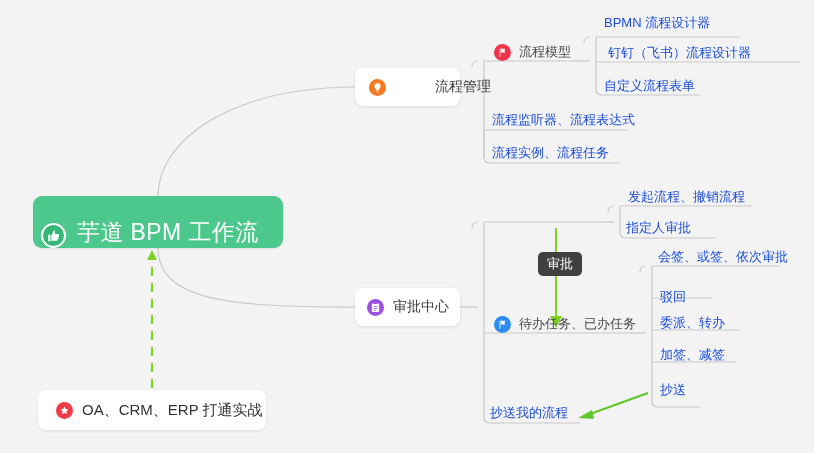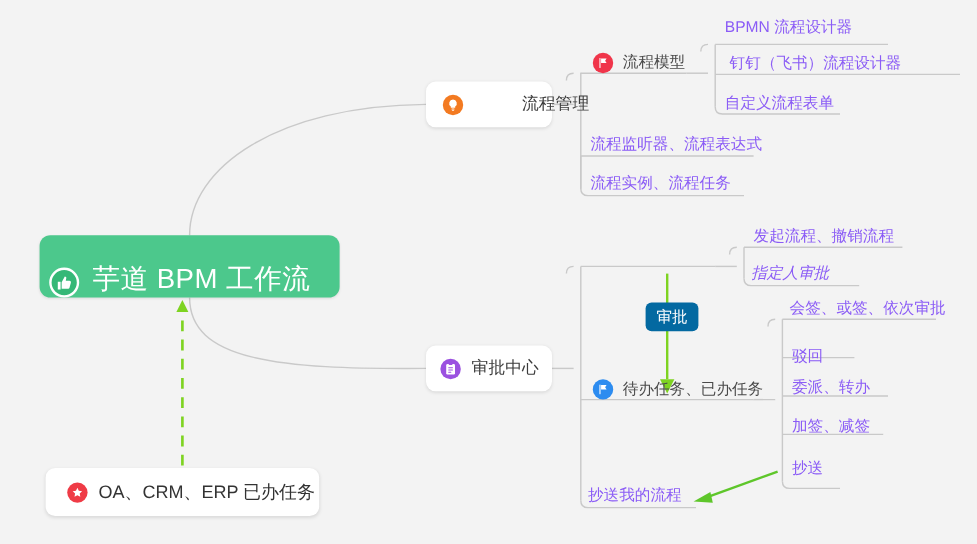--- a/index.html
+++ b/index.html
@@ -91,39 +91,39 @@
   }
   .card-proc { left: 355px; top: 68px;  width: 105px; height: 38px; padding-left: 14px; gap: 40px; }
   .card-appr { left: 355px; top: 288px; width: 105px; height: 38px; padding-left: 12px; }
   .card-oa   { left: 38px;  top: 390px; width: 228px; height: 40px; padding-left: 18px; }
   .card-oa .clabel { font-size: 15px; color: #333333; }
 
   
   .leaf {
     position: absolute;
     font-size: 13px;
-    color: #8b5cf6;
+    color: #1d4ed8;
     white-space: nowrap;
     line-height: 17px;
   }
   .leaf-ic {
     position: absolute;
     display: flex;
     align-items: center;
     font-size: 13px;
     color: #4a4a4a;
     white-space: nowrap;
   }
   .leaf-ic .ltext { margin-left: 8px; }
 
   
   .badge {
     position: absolute;
     left: 538px; top: 252px;
-    background: #0369a1;
+    background: #404040;
     border-radius: 5px;
     padding: 4px 9px;
     color: #ffffff;
     font-size: 13px;
     line-height: 16px;
     white-space: nowrap;
   }
 </style>
 </head>
 <body>
@@ -254,36 +254,36 @@
         <path d="M8.5 4h10l-2.6 4 2.6 4h-10z"></path>
       </svg>
     </span>
     <span class="ltext">待办任务、已办任务</span>
   </div>
 
   <div class="leaf" style="left:490px; top:404px;">抄送我的流程</div>
 
   <div class="leaf" style="left:628px; top:188px;">发起流程、撤销流程</div>
 
-  <div class="leaf" style="left:626px; top:219px;font-style:italic;">指定人审批</div>
+  <div class="leaf" style="left:626px; top:219px;">指定人审批</div>
 
   <div class="leaf" style="left:658px; top:248px;">会签、或签、依次审批</div>
 
   <div class="leaf" style="left:660px; top:288px;">驳回</div>
 
   <div class="leaf" style="left:660px; top:314px;">委派、转办</div>
 
   <div class="leaf" style="left:660px; top:346px;">加签、减签</div>
 
   <div class="leaf" style="left:660px; top:381px;">抄送</div>
 
   <div class="badge">审批</div>
 
   <div class="card card-oa">
     <span class="ic ic-small ic-star">
       <svg viewBox="0 0 24 24" fill="#ffffff" xmlns="http://www.w3.org/2000/svg">
         <path d="M12 3.2l2.6 5.5 6 .8-4.4 4.2 1.1 6-5.3-2.9-5.3 2.9 1.1-6L3.4 9.5l6-.8z"></path>
       </svg>
     </span>
-    <span class="clabel">OA、CRM、ERP 已办任务</span>
+    <span class="clabel">OA、CRM、ERP 打通实战</span>
   </div>
 
 </div>
 
 </body></html>

